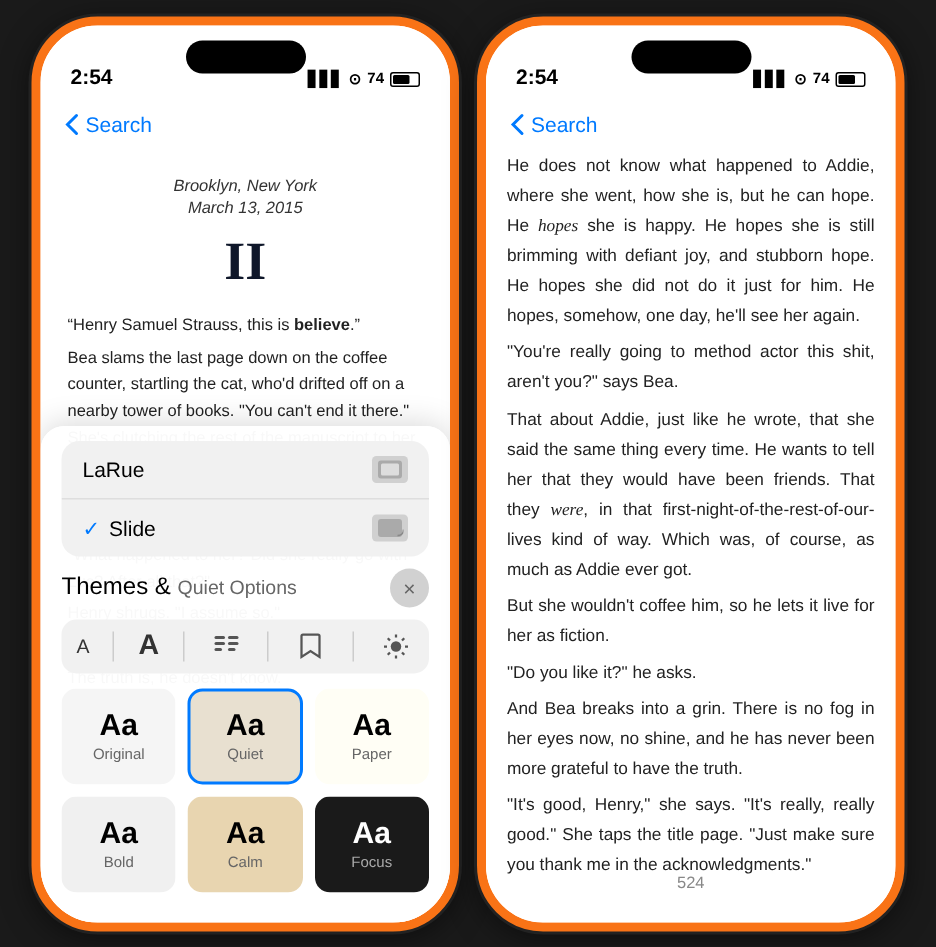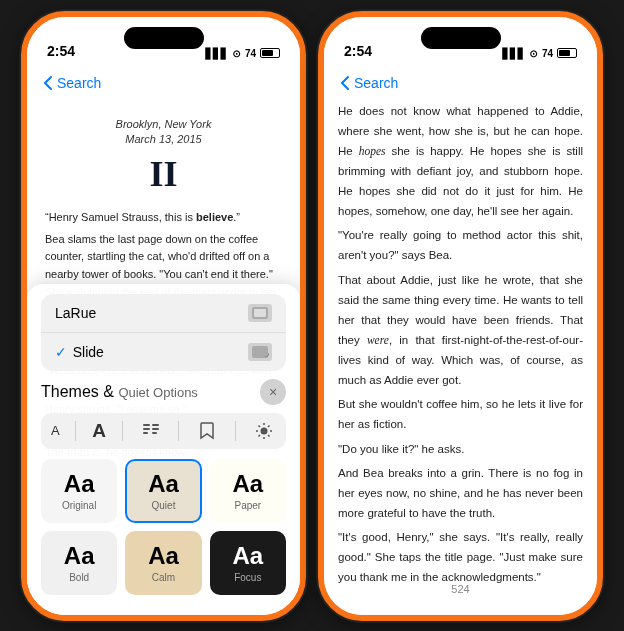--- a/index.html
+++ b/index.html
@@ -259,21 +259,21 @@
       align-items: center;
       justify-content: center;
       height: 64px;
       border: 2px solid transparent;
       cursor: pointer;
     }
     .theme-card.selected {
       border-color: #007AFF;
     }
     .theme-card .theme-aa {
-      font-size: 24px;
+      font-size: 20px;
       font-weight: 600;
       margin-bottom: 2px;
     }
     .theme-card .theme-name {
       font-size: 10px;
       color: #666;
     }
     .theme-original { background: #f5f5f5; }
     .theme-quiet { background: #e8e0d0; }
     .theme-paper { background: #fffef5; }

